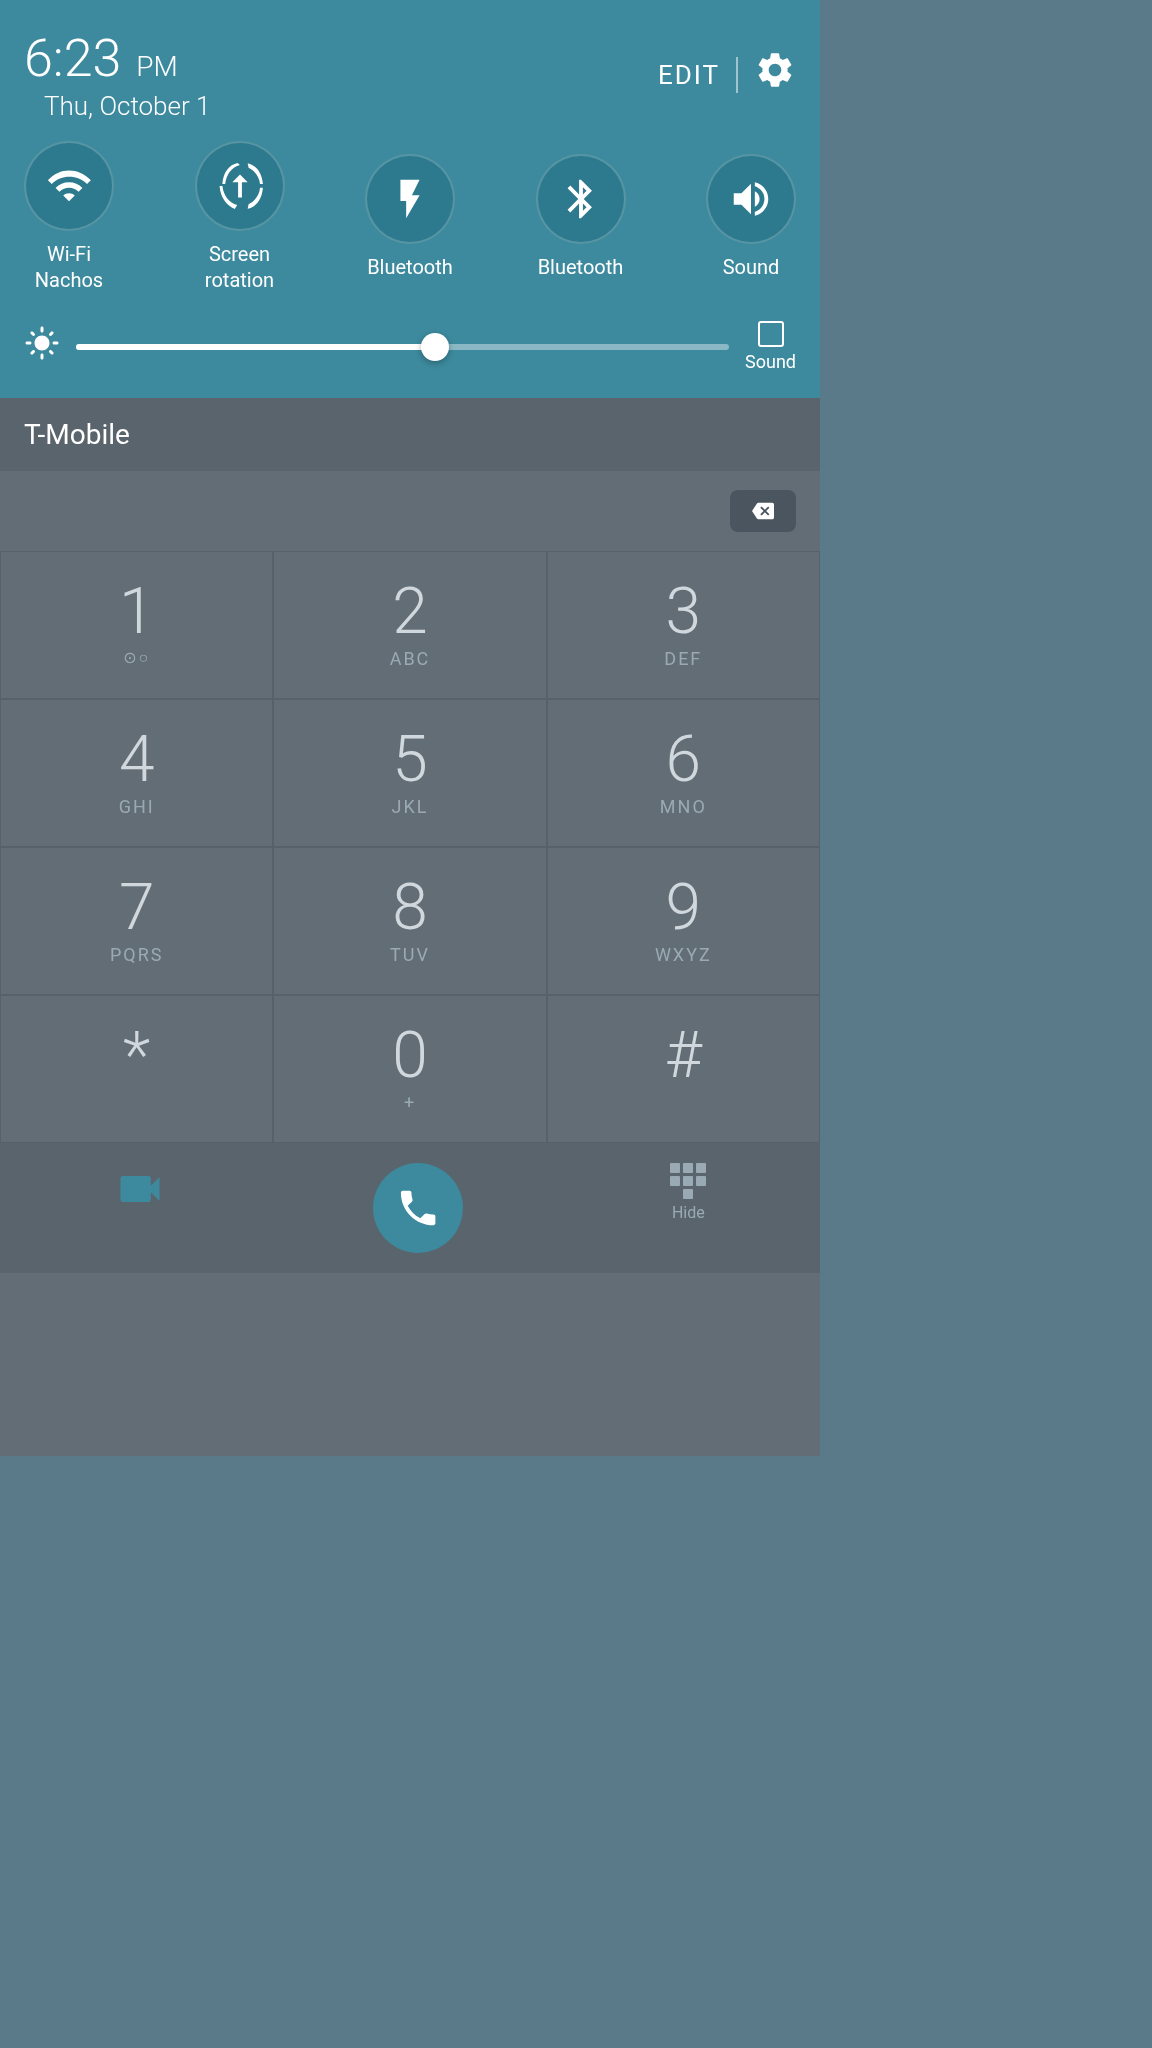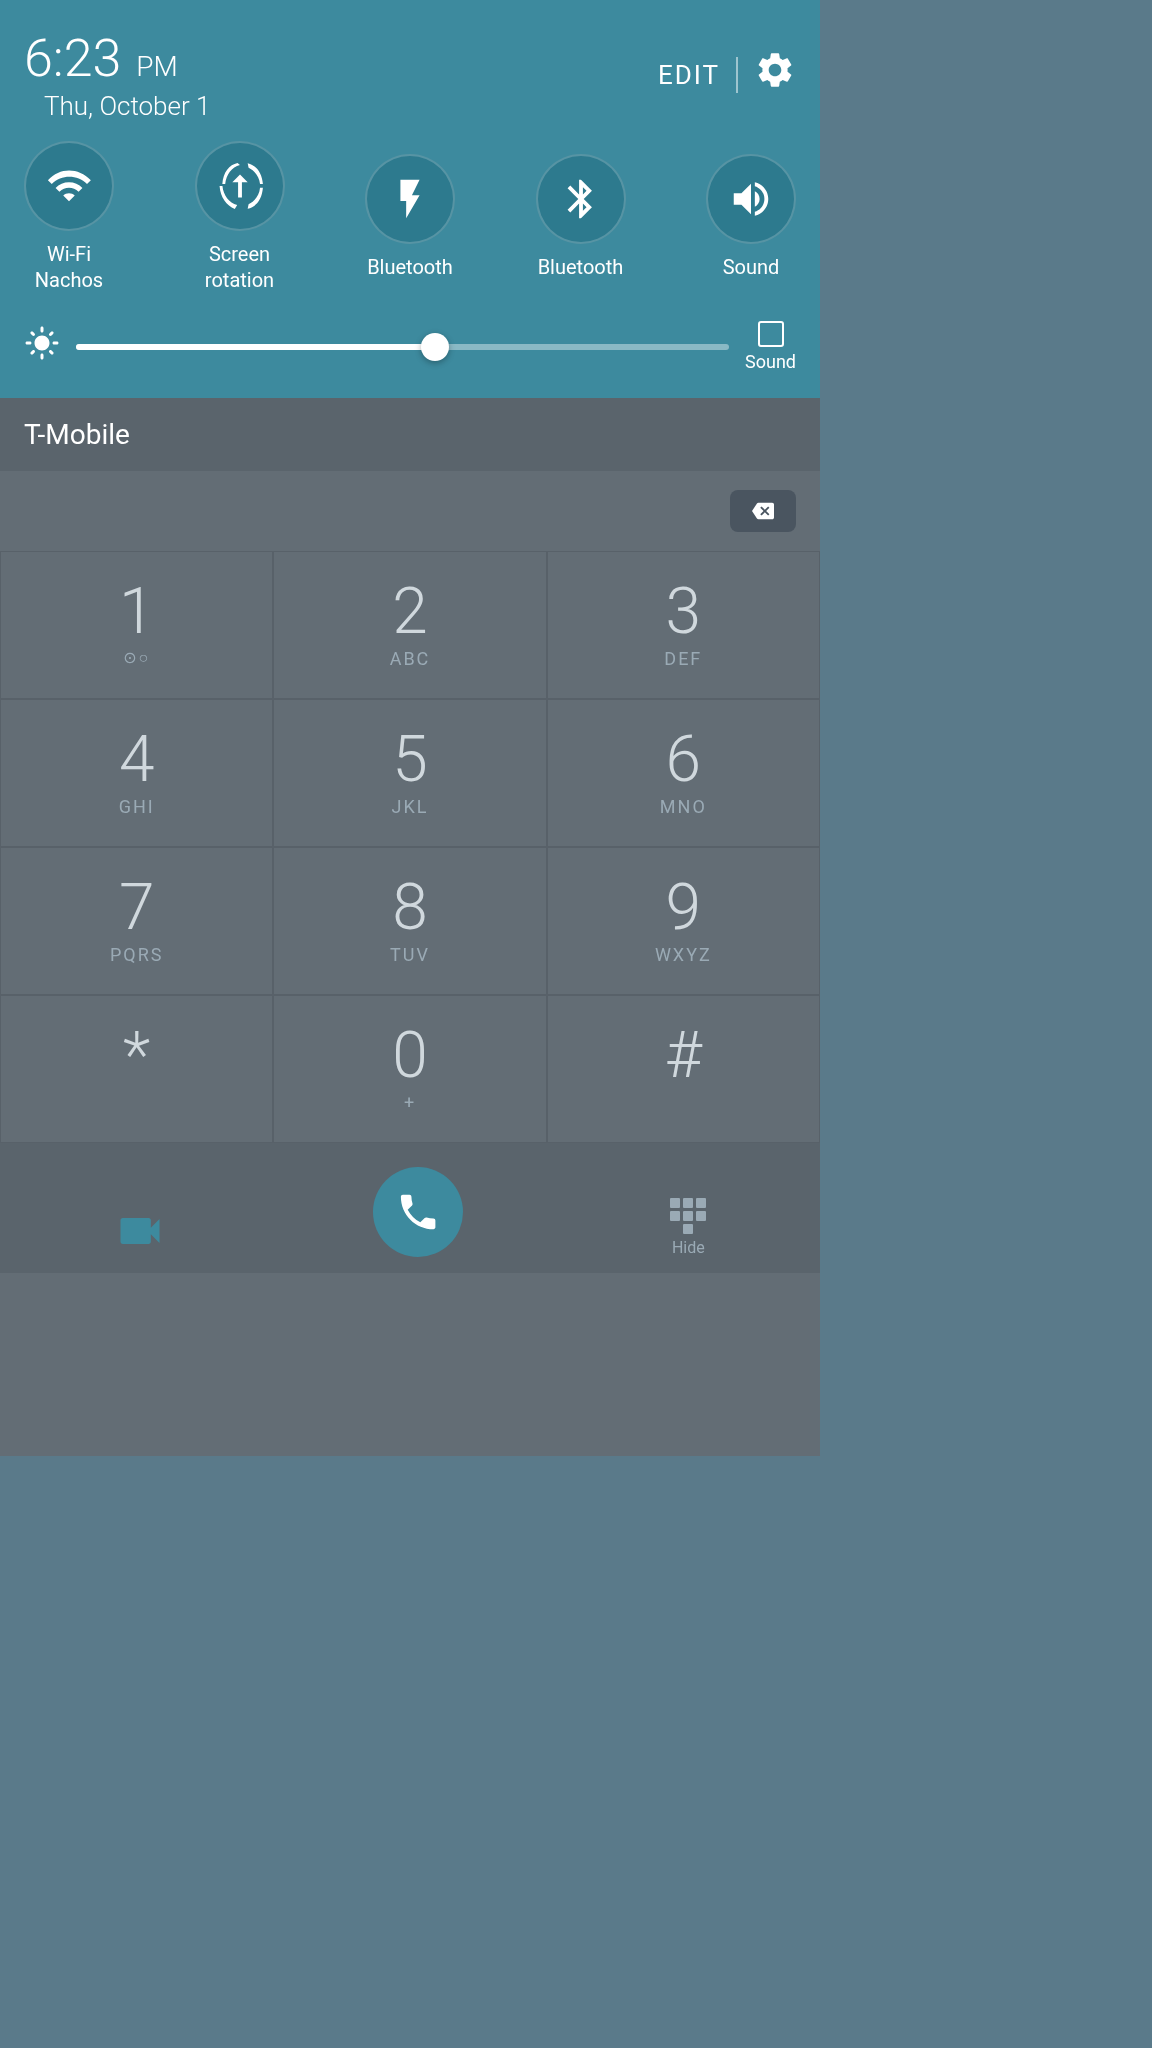--- a/index.html
+++ b/index.html
@@ -243,21 +243,21 @@
       letter-spacing: 2px;
       margin-top: 4px;
       min-height: 22px;
     }
 
     
     .bottom-bar {
       background: #5a646c;
       display: flex;
       justify-content: space-around;
-      align-items: flex-end;
+      align-items: flex-start;
       padding: 20px 10px 16px 10px;
       height: 130px;
     }
 
     .video-btn {
       display: flex;
       flex-direction: column;
       align-items: center;
       cursor: pointer;
       color: #3d8a9e;

